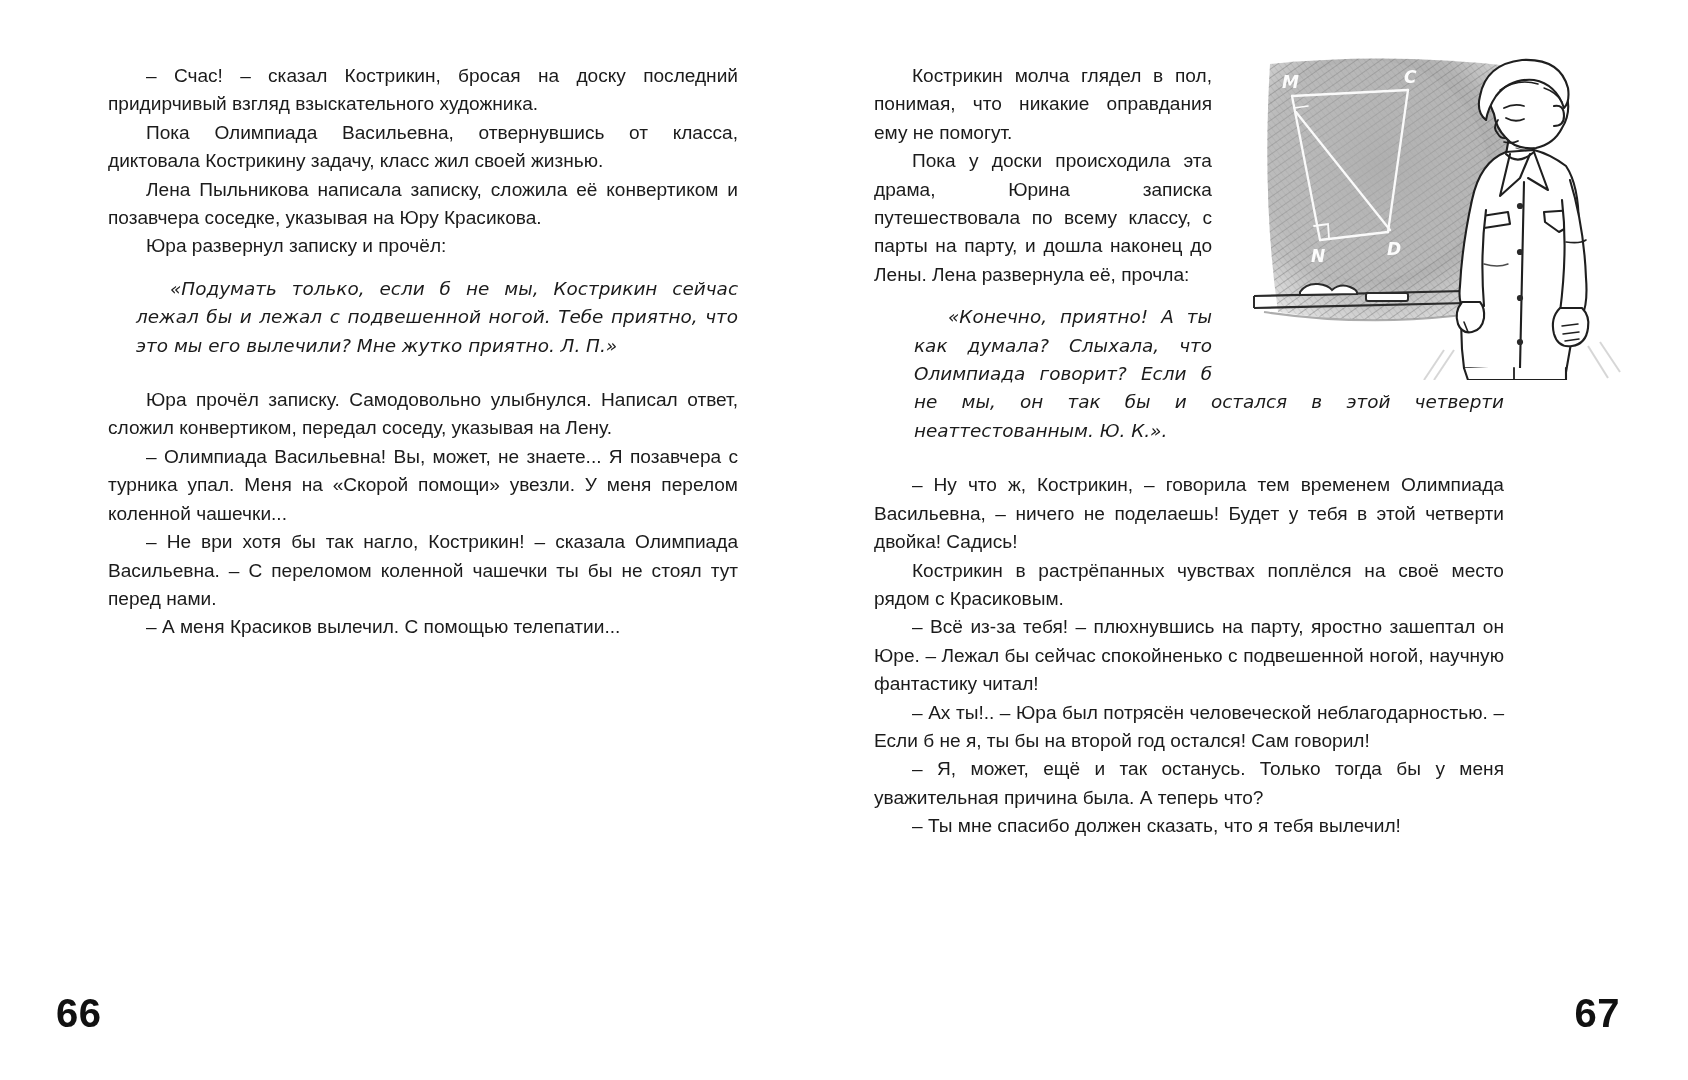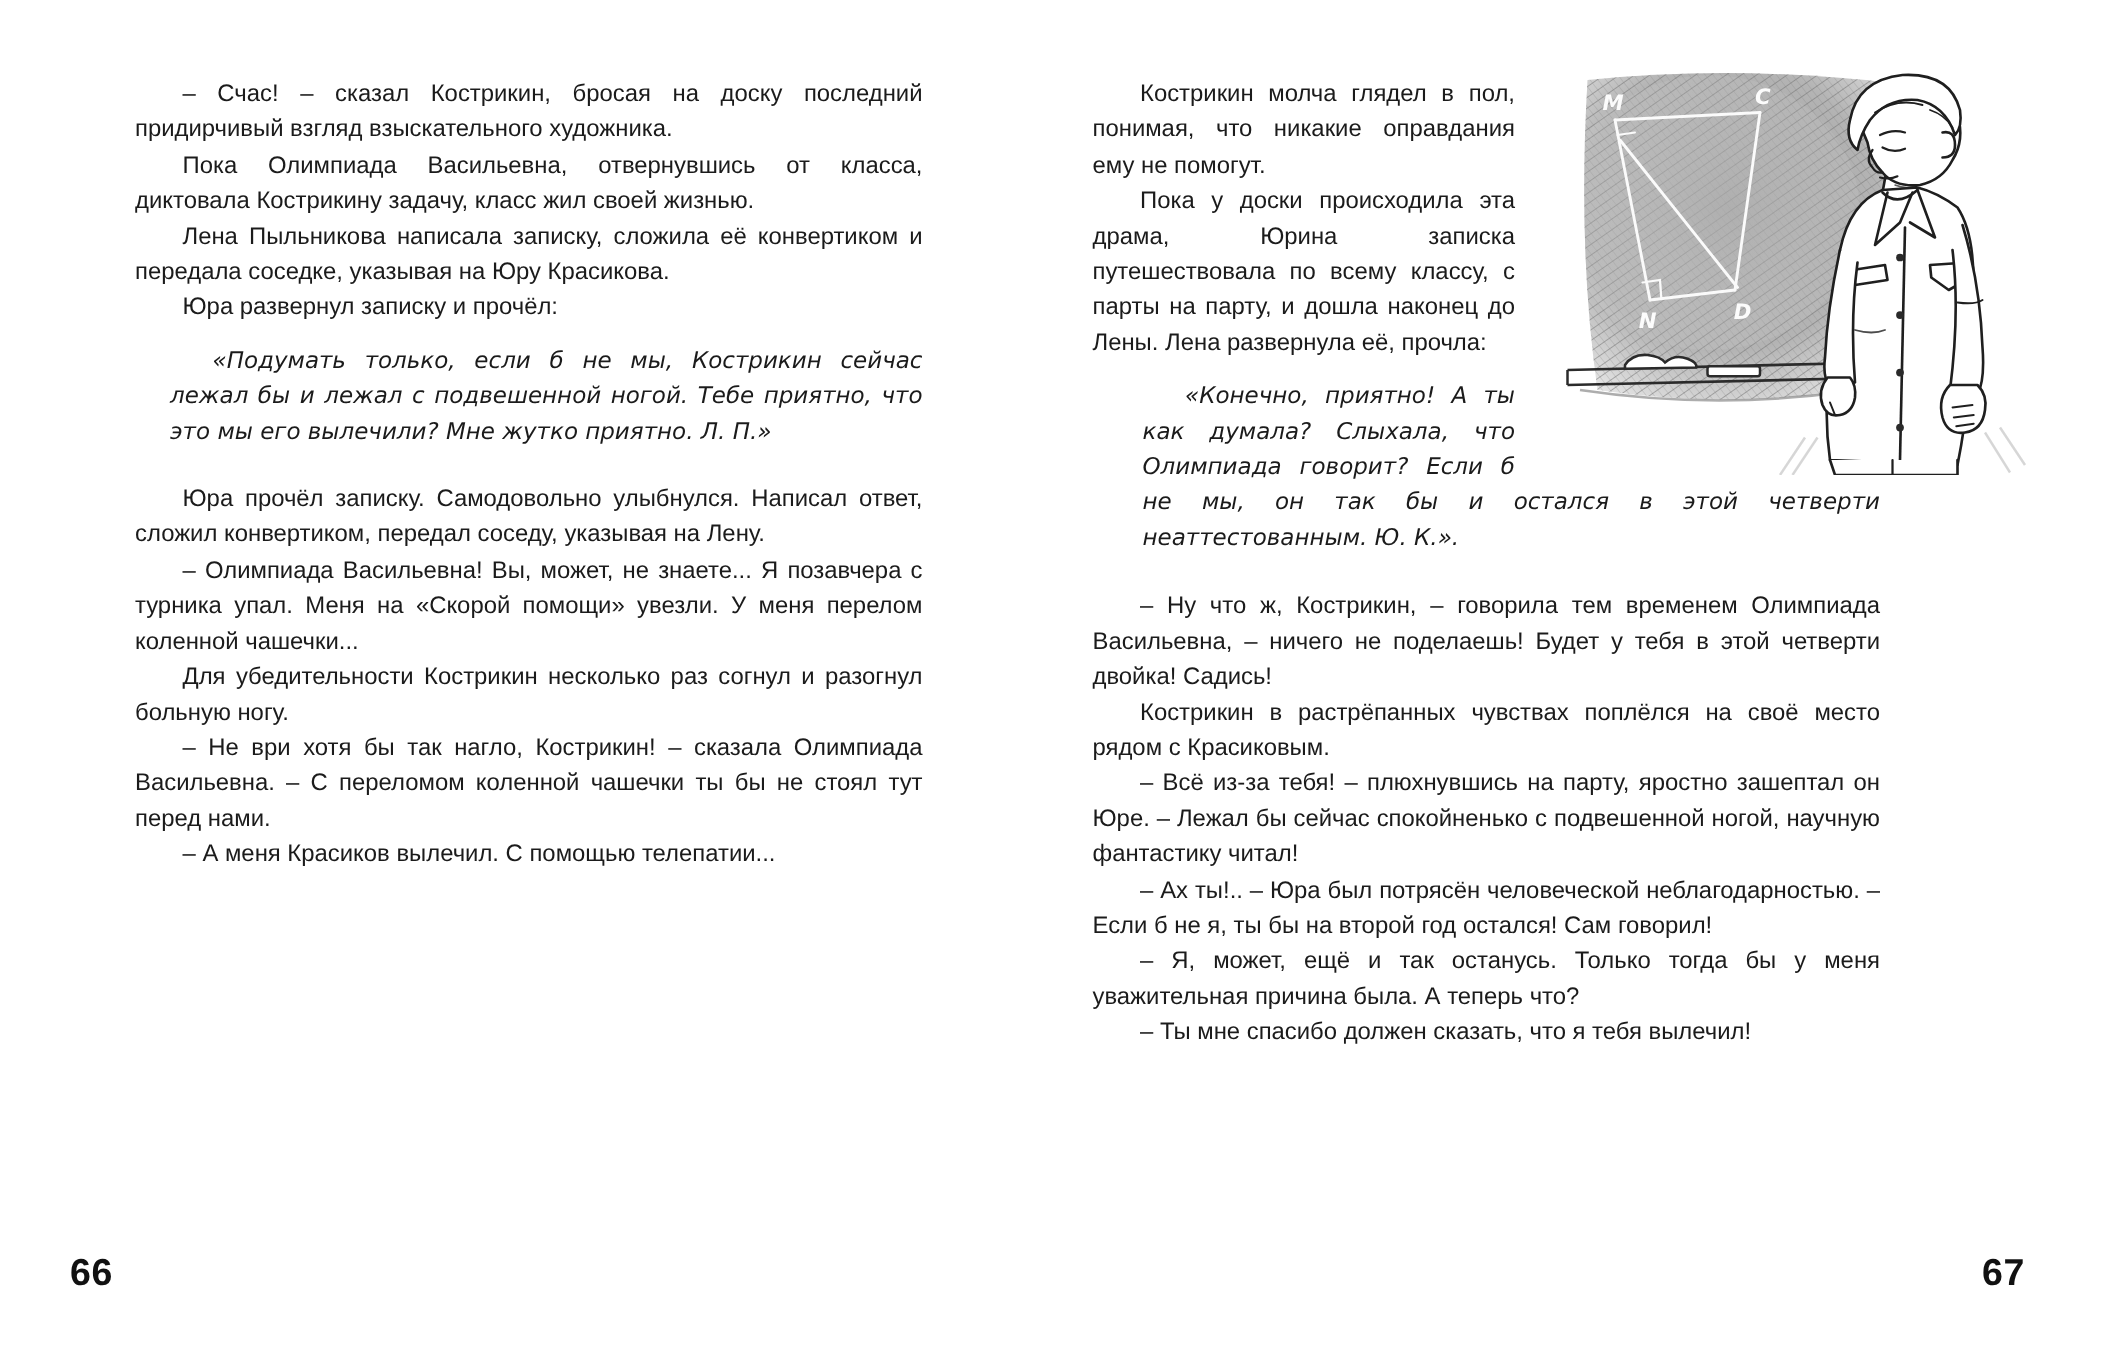--- a/index.html
+++ b/index.html
@@ -60,21 +60,21 @@
     text-align: justify;
     color: #1b1b1b;
   }
   .note-right {
     padding-left: 40px;
   }
 
   .folio {
     position: absolute;
     bottom: 44px;
-    font-size: 30px;
+    font-size: 40px;
     font-weight: bold;
     color: #111111;
     letter-spacing: 0.5px;
   }
   .folio-left  { left: 56px; }
   .folio-right { right: 68px; }
 
   
   .illus {
     position: absolute;
@@ -102,28 +102,27 @@
 <body>
 
 <div id="spread">
 
   <div class="page page-left">
 
     <div class="column col-left">
 
       <p>– Счас! – сказал Кострикин, бросая на доску последний придирчивый взгляд взыскательного художника.</p>
       <p>Пока Олимпиада Васильевна, отвернувшись от класса, диктовала Кострикину задачу, класс жил своей жизнью.</p>
-      <p>Лена Пыльникова написала записку, сложила её конвертиком и передала соседке, указывая на Юру Красикова.</p>
+      <p>Лена Пыльникова написала записку, сложила её конвертиком и позавчера соседке, указывая на Юру Красикова.</p>
       <p>Юра развернул записку и прочёл:</p>
 
       <div class="note">«Подумать только, если б не мы, Кострикин сейчас лежал бы и лежал с подвешенной ногой. Тебе приятно, что это мы его вылечили? Мне жутко приятно. Л. П.»</div>
 
       <p>Юра прочёл записку. Самодовольно улыбнулся. Написал ответ, сложил конвертиком, передал соседу, указывая на Лену.</p>
       <p>– Олимпиада Васильевна! Вы, может, не знаете... Я позавчера с турника упал. Меня на «Скорой помощи» увезли. У меня перелом коленной чашечки...</p>
-      <p>Для убедительности Кострикин несколько раз согнул и разогнул больную ногу.</p>
       <p>– Не ври хотя бы так нагло, Кострикин! – сказала Олимпиада Васильевна. – С переломом коленной чашечки ты бы не стоял тут перед нами.</p>
       <p>– А меня Красиков вылечил. С помощью телепатии...</p>
 
     </div>
 
     <div class="folio folio-left">66</div>
   </div>
 
   <div class="page page-right">
 

